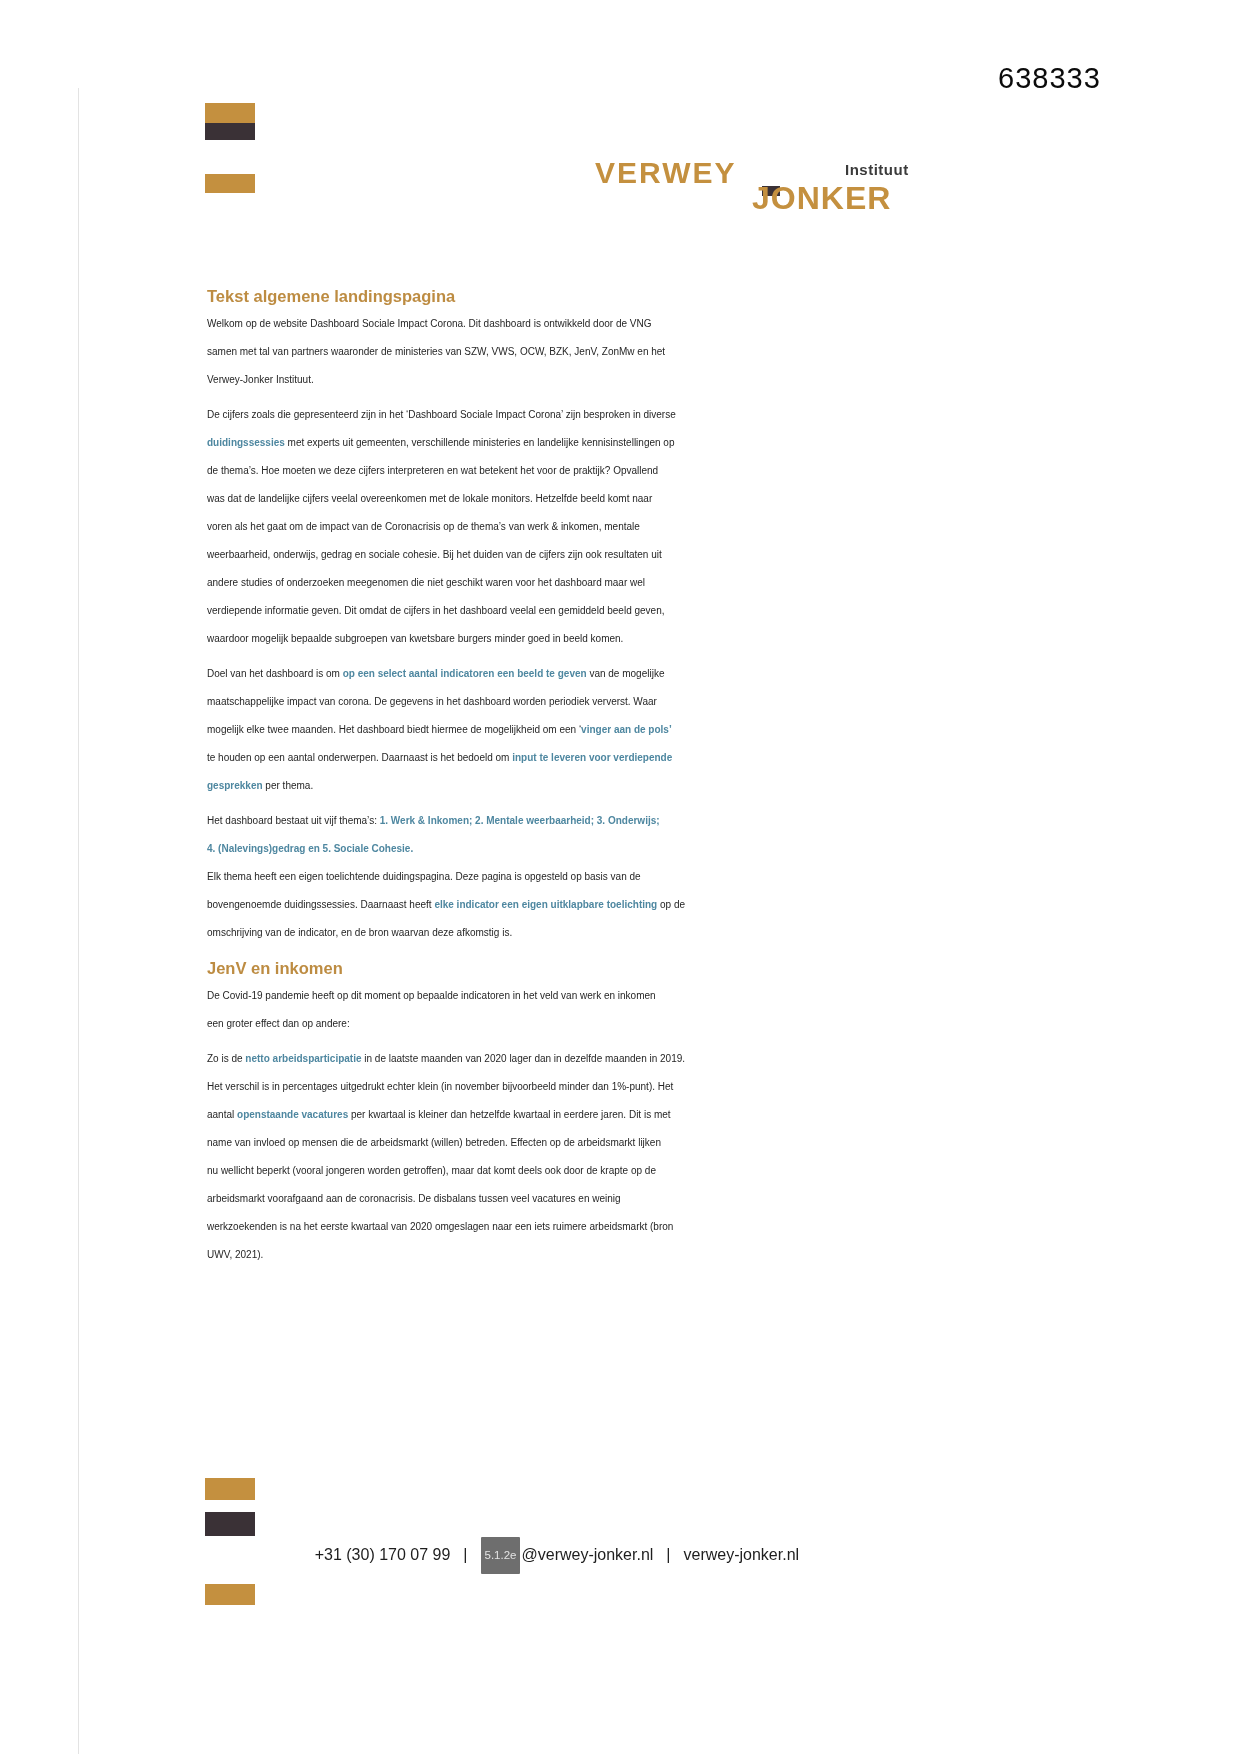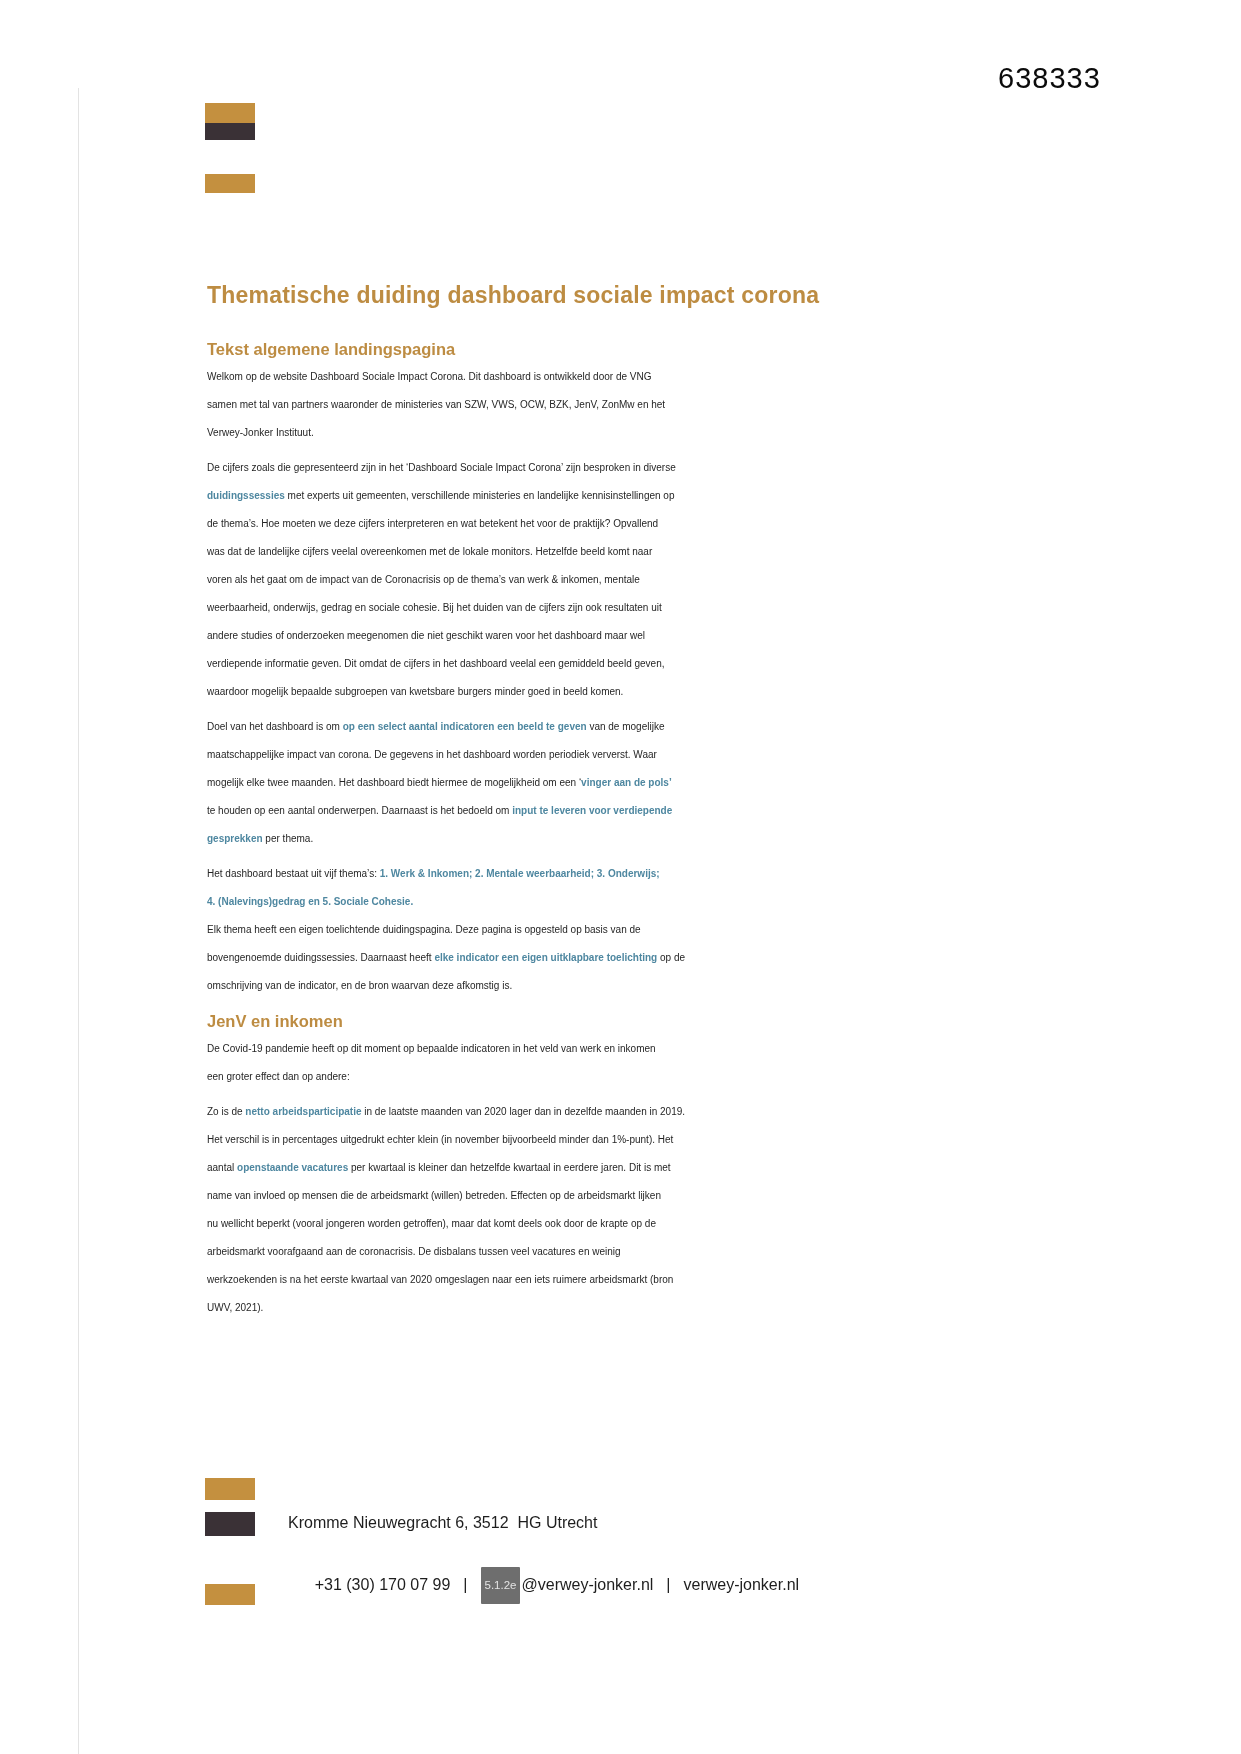--- a/index.html
+++ b/index.html
@@ -92,23 +92,28 @@
 <div class="page">
 
   <div class="edge-line"></div>
 
   <div class="doc-number">638333</div>
 
   <div class="block b1"></div>
   <div class="block b2"></div>
   <div class="block b3"></div>
 
+  <div class="logo">
+    <span class="lg-verwey">VERWEY</span>
+    <span class="lg-underscore"></span>
+    <span class="lg-jonker">JONKER</span>
+    <span class="lg-instituut">Instituut</span>
+  </div>
 
   <div class="content">
-    <h1 class="title">Thematische duiding dashboard sociale impact corona</h1>
     <div id="doc-blocks">
         <h3 class="sec-heading">Tekst algemene landingspagina</h3>
         <p class="para"><span>Welkom op de website Dashboard Sociale Impact Corona. Dit dashboard is ontwikkeld door de VNG
 samen met tal van partners waaronder de ministeries van SZW, VWS, OCW, BZK, JenV, ZonMw en het
 Verwey-Jonker Instituut.</span></p>
         <p class="para"><span>De cijfers zoals die gepresenteerd zijn in het ‘Dashboard Sociale Impact Corona’ zijn besproken in diverse
 </span><span class="accent">duidingssessies</span><span> met experts uit gemeenten, verschillende ministeries en landelijke kennisinstellingen op
 de thema’s. Hoe moeten we deze cijfers interpreteren en wat betekent het voor de praktijk? Opvallend
 was dat de landelijke cijfers veelal overeenkomen met de lokale monitors. Hetzelfde beeld komt naar
 voren als het gaat om de impact van de Coronacrisis op de thema’s van werk &amp; inkomen, mentale
@@ -138,19 +143,18 @@
 werkzoekenden is na het eerste kwartaal van 2020 omgeslagen naar een iets ruimere arbeidsmarkt (bron
 UWV, 2021).</span></p>
       </div>
   </div>
 
   <div class="fb fb1"></div>
   <div class="fb fb2"></div>
   <div class="fb fb3"></div>
 
   <div class="f-text">
-    <div class="f-line">Kromme Nieuwegracht 6, 3512  HG Utrecht</div>
     <div class="f-line">
       <span>+31 (30) 170 07 99</span><span class="sep">|</span><span class="redaction">5.1.2e</span><span>@verwey-jonker.nl</span><span class="sep">|</span><span>verwey-jonker.nl</span>
     </div>
   </div>
 
 </div>
 
 </body></html>

